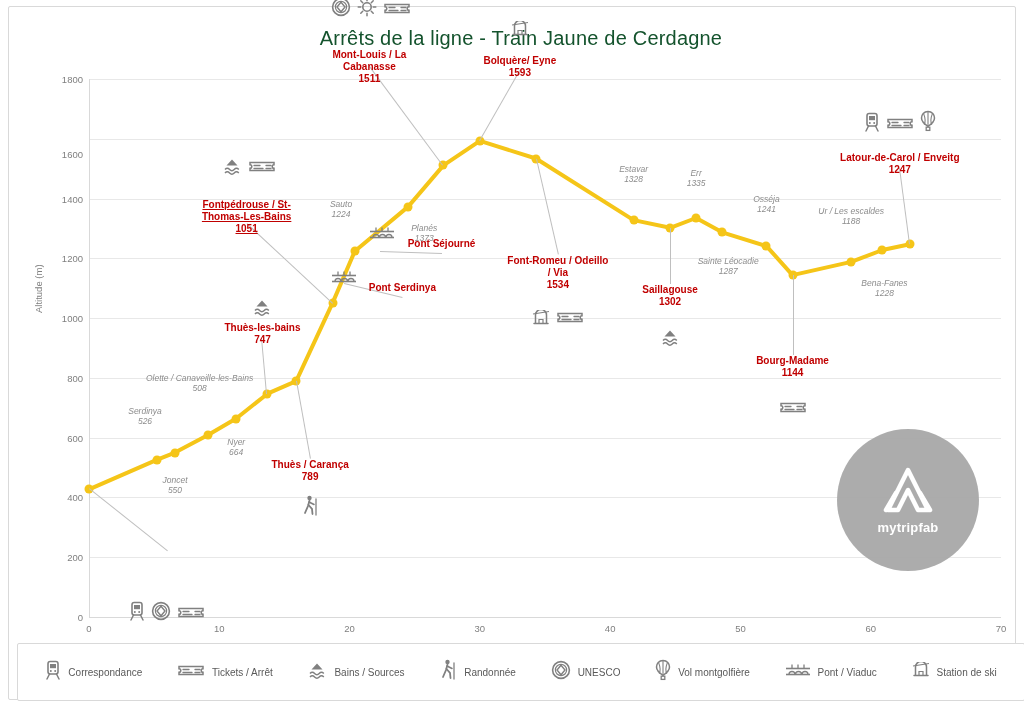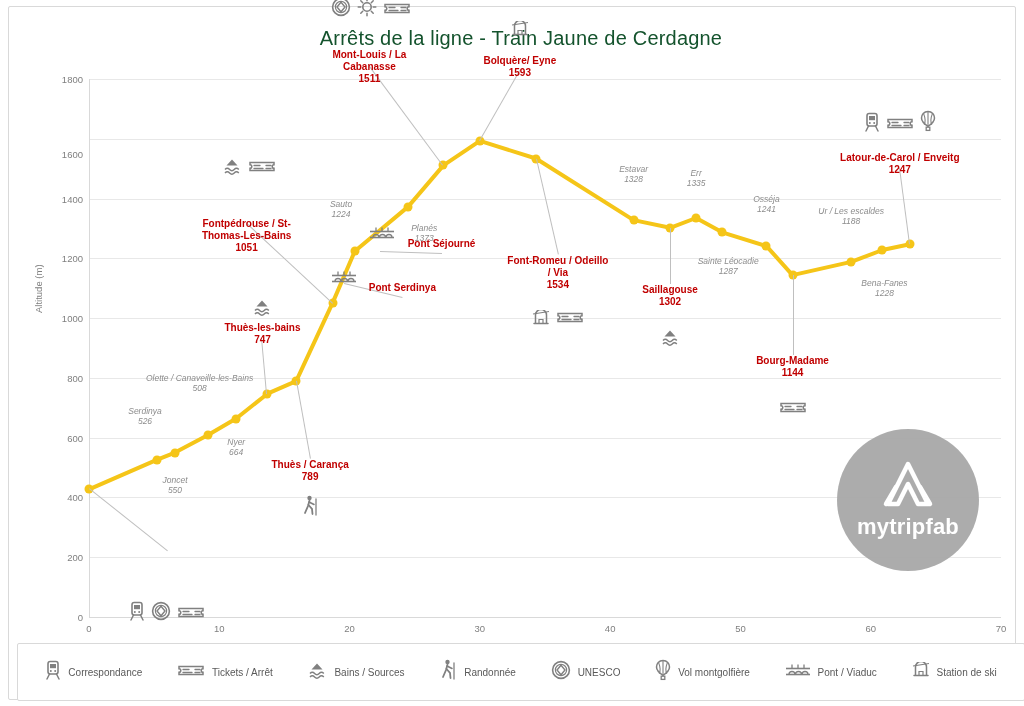--- a/index.html
+++ b/index.html
@@ -73,21 +73,21 @@
   }
   .legend-item{display:flex;align-items:center;gap:7px;}
   .legend-text{font-size:10px;color:#595959;white-space:nowrap;}
   
   #watermark{
     position:absolute;right:46px;bottom:66px;width:142px;height:142px;
     border-radius:50%;background:#a6a6a6;opacity:.92;
     display:flex;flex-direction:column;align-items:center;justify-content:center;
     color:#fff;
   }
-  #watermark .wm-text{font-size:22px;font-weight:bold;margin-top:2px;letter-spacing:.2px;}
+  #watermark .wm-text{font-size:13px;font-weight:bold;margin-top:2px;letter-spacing:.2px;}
 </style>
 </head>
 <body>
 
 <div id="frame">
 
   <div id="chart-card">
 
     <div id="chart-title">Arrêts de la ligne - Train Jaune de Cerdagne</div>
 
@@ -238,21 +238,21 @@
         <div class="icon-row" style="left: 221.154px; top: 416.177px;">
           <span class="ico"><svg width="18" height="22" viewBox="0 0 18 22">
               <circle cx="8.5" cy="3" r="2.2" fill="#808080"></circle>
               <path d="M8.5 5.6 L7 11 L4 18" stroke="#808080" stroke-width="1.8" fill="none" stroke-linecap="round"></path>
               <path d="M7.5 10 L11 14 L11.5 19" stroke="#808080" stroke-width="1.8" fill="none" stroke-linecap="round"></path>
               <path d="M8 7 L13 9.5" stroke="#808080" stroke-width="1.6" stroke-linecap="round"></path>
               <path d="M15 4 L15 20" stroke="#808080" stroke-width="1.3" stroke-linecap="round"></path>
             </svg></span>
         </div>
         <div class="leader" style="left: 243.634px; top: 223.868px; height: 117.456px; transform: rotate(-227.07deg);"></div>
-        <div class="lbl lbl-major" style="left: 157.634px; top: 139px;">
+        <div class="lbl lbl-major" style="left: 157.634px; top: 120px; text-decoration: underline;">
           <div>Fontpédrouse / St-</div>
           <div>Thomas-Les-Bains</div>
           <div>1051</div>
         </div>
         <div class="icon-row" style="left: 159.634px; top: 77.8678px;">
           <span class="ico"><svg width="20" height="18" viewBox="0 0 20 18">
               <path d="M10 2.5 L15.5 8.5 H4.5 Z" fill="#808080"></path>
               <path d="M3 12.5 q2.3 -2.4 4.6 0 q2.3 2.4 4.6 0 q2.3 -2.4 4.6 0" fill="none" stroke="#808080" stroke-width="1.5"></path>
               <path d="M3 16 q2.3 -2.4 4.6 0 q2.3 2.4 4.6 0 q2.3 -2.4 4.6 0" fill="none" stroke="#808080" stroke-width="1.5"></path>
             </svg></span>

